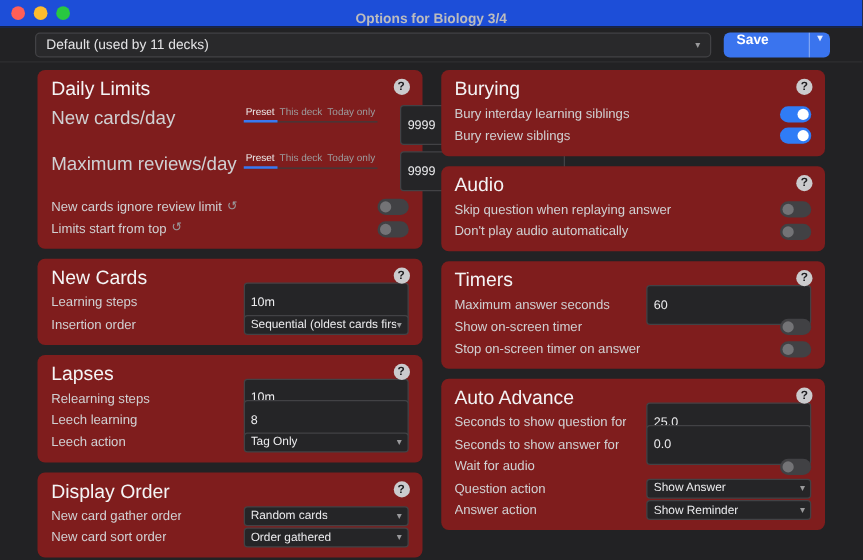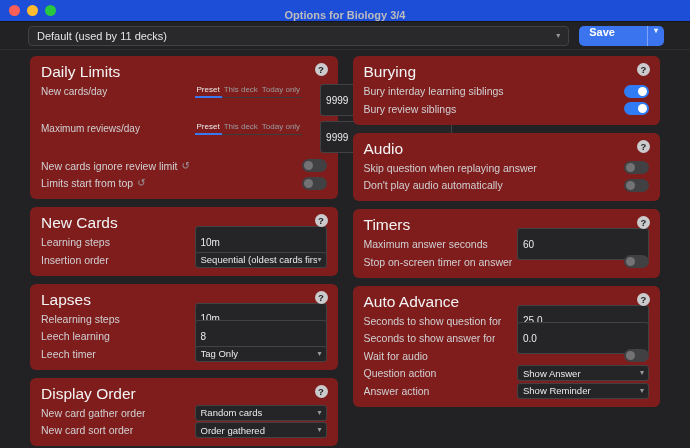--- a/index.html
+++ b/index.html
@@ -96,21 +96,21 @@
     border: 1px solid #424245;
     border-radius: 3px;
     color: #ececee;
     padding: 0 4px 0 5px;
     display: flex; align-items: center; justify-content: space-between;
     cursor: default;
   }
   .select .sel-text { font-size: 9.5px; white-space: nowrap; overflow: hidden; }
   
   .dl-group { display: flex; justify-content: space-between; align-items: flex-start; margin: 3px 0 5px 0; }
-  .dl-label { font-size: 10px; color: #d0d0d2; padding-top: 2px; }
+  .dl-label { font-size: 15px; color: #d0d0d2; padding-top: 2px; }
   .dl-control { width: 132px; display: flex; flex-direction: row; gap: 18px; }
   .tabs { display: flex; justify-content: space-between; border-bottom: 1px solid #3c3c3e; height: 14px; }
   .tab { font-size: 8px; color: #9c9c9e; padding: 1px 2px 2px 2px; cursor: default; white-space: nowrap; }
   .tab.active { color: #ededee; border-bottom: 2px solid #3a78f2; margin-bottom: -1px; }
   
   .toggle { width: 25px; height: 13px; border-radius: 8px; position: relative; flex: 0 0 auto; cursor: default; }
   .toggle .knob { position: absolute; top: 2px; width: 9px; height: 9px; border-radius: 50%; }
   .toggle.off { background: #414144; }
   .toggle.off .knob { left: 2px; background: #737376; }
   .toggle.on { background: #2f7cf6; }
@@ -218,21 +218,21 @@
         <span class="label">Relearning steps</span>
         <span class="field">10m</span>
       </div>
 
       <div class="row">
         <span class="label">Leech learning</span>
         <span class="field">8</span>
       </div>
 
       <div class="row">
-        <span class="label">Leech timer</span>
+        <span class="label">Leech action</span>
         <span class="select">
           <span class="sel-text">Tag Only</span>
           <span class="chev">▾</span>
         </span>
       </div>
     </div>
 
     <div class="card">
       <div class="card-title">Display Order</div>
       <span class="help">?</span>
@@ -295,20 +295,26 @@
 
     <div class="card">
       <div class="card-title">Timers</div>
       <span class="help">?</span>
 
       <div class="row">
         <span class="label">Maximum answer seconds</span>
         <span class="field">60</span>
       </div>
       <div class="row">
+        <span class="label">Show on-screen timer</span>
+        <span class="toggle off">
+            <span class="knob"></span>
+          </span>
+      </div>
+      <div class="row">
         <span class="label">Stop on-screen timer on answer</span>
         <span class="toggle off">
             <span class="knob"></span>
           </span>
       </div>
     </div>
 
     <div class="card">
       <div class="card-title">Auto Advance</div>
       <span class="help">?</span>

